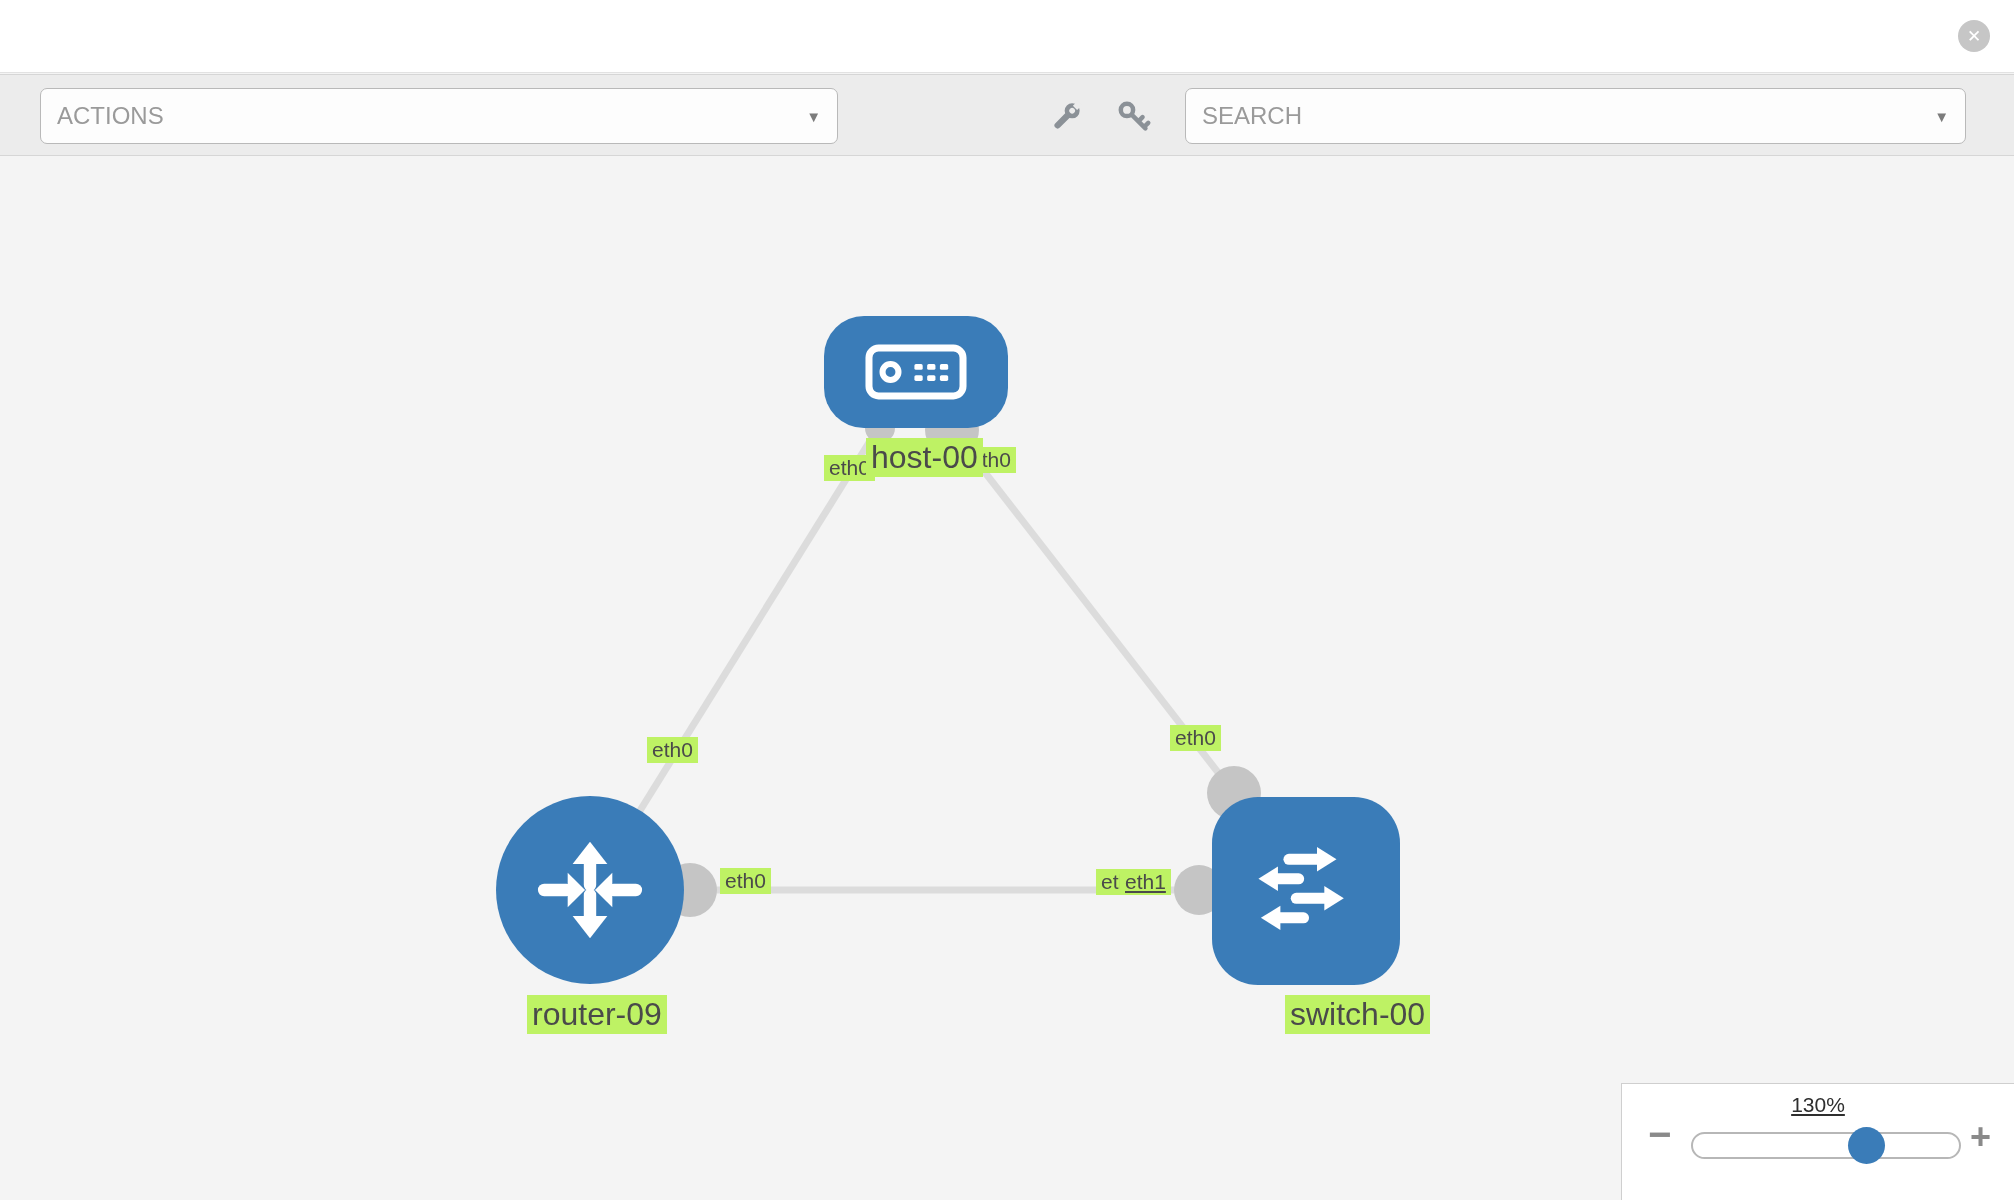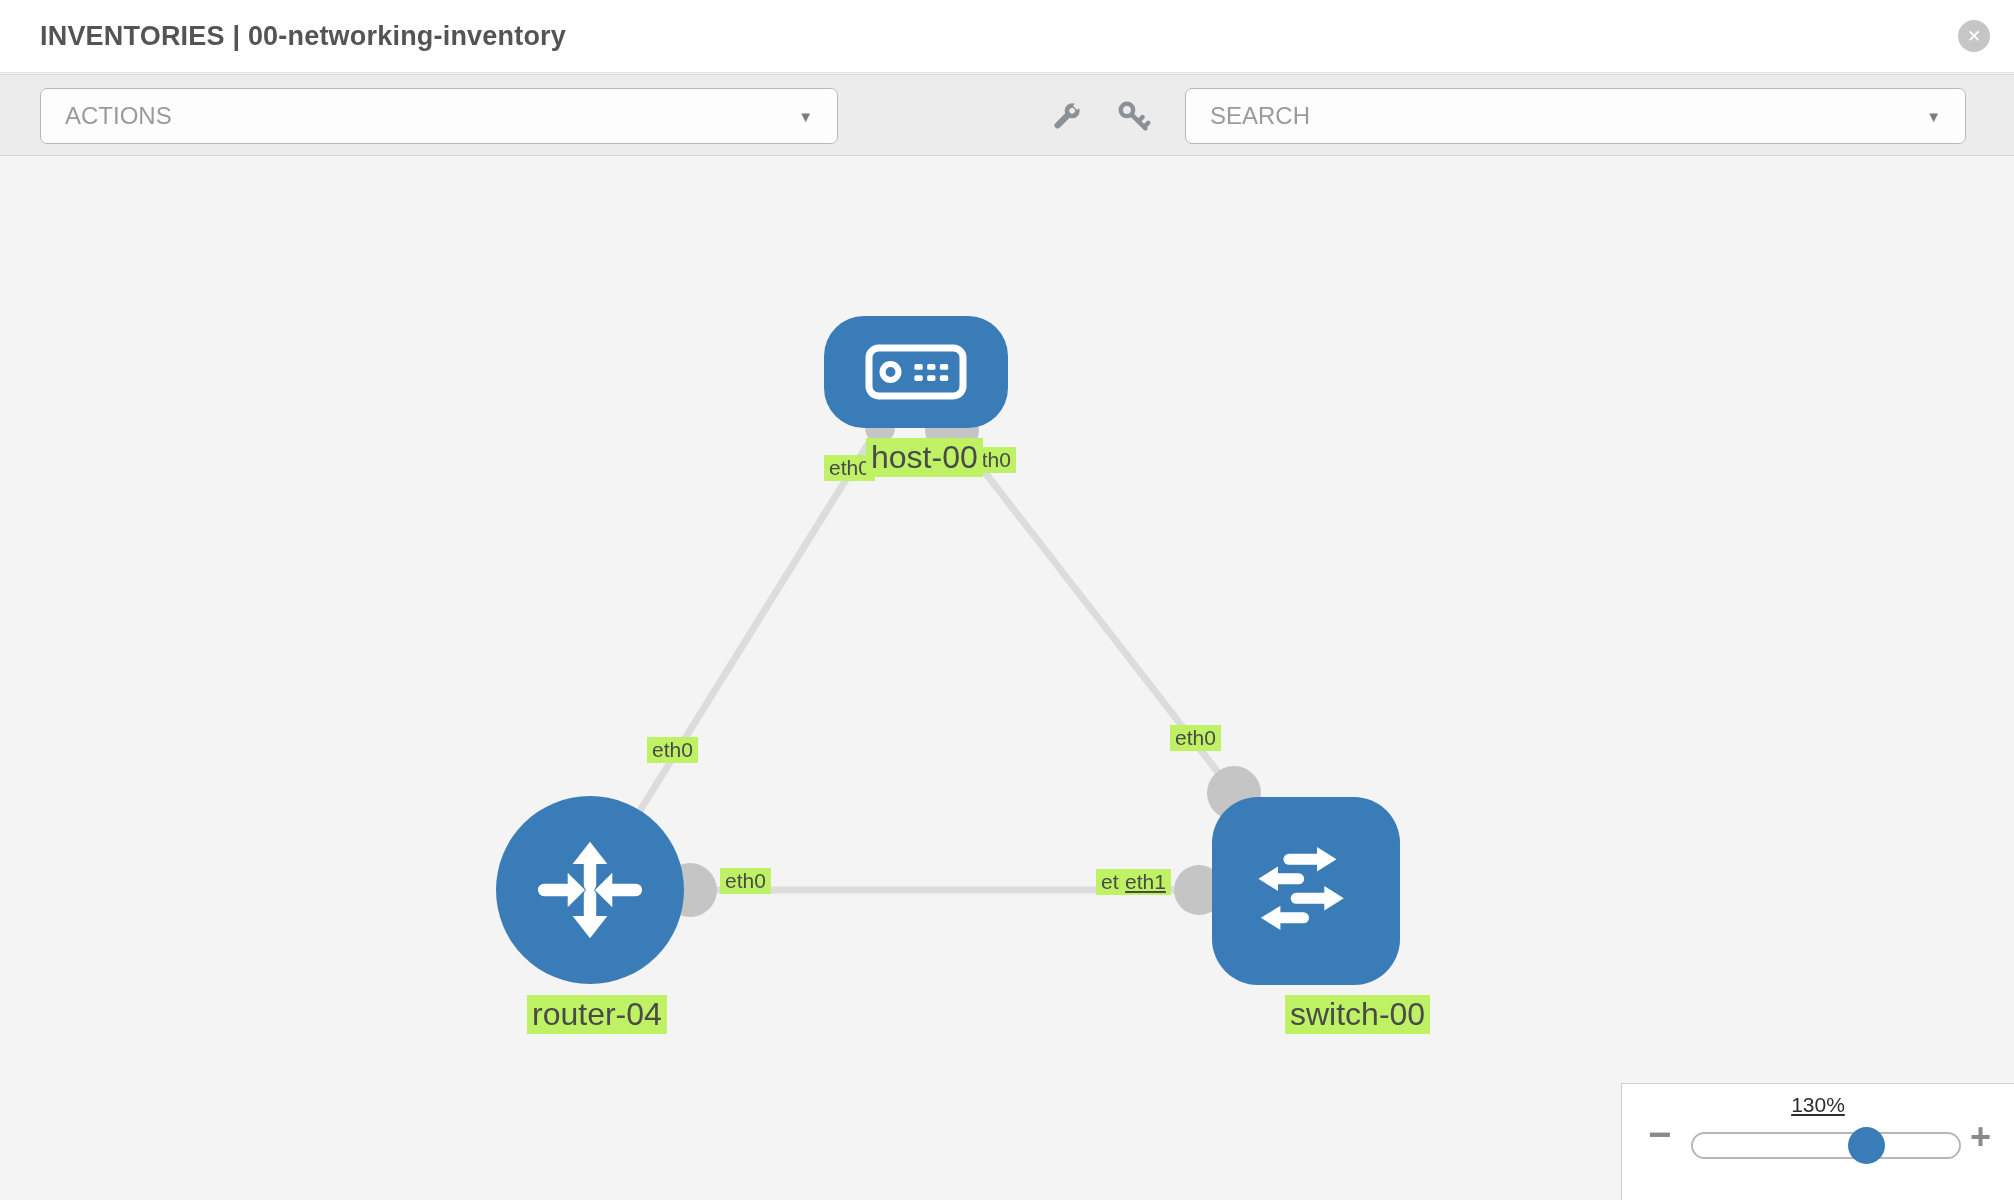--- a/index.html
+++ b/index.html
@@ -13,21 +13,21 @@
     font-size:27px; font-weight:bold; color:#545454; letter-spacing:0.2px; }
   .close-btn { position:absolute; right:24px; top:20px; width:32px; height:32px;
     border-radius:50%; background:#c6c6c6; color:#ffffff; font-size:17px; font-weight:bold;
     display:flex; align-items:center; justify-content:center; cursor:pointer; }
 
   
   .toolbar { position:absolute; left:0; top:74px; width:2014px; height:82px;
     background:#ececec; border-top:1px solid #d6d6d6; border-bottom:1px solid #d6d6d6; }
   .select-box { position:absolute; top:13px; height:56px; background:#fdfdfd;
     border:1px solid #b9b9b9; border-radius:7px; display:flex; align-items:center;
-    padding:0 24px; font-size:24px; color:#9a9a9a; cursor:pointer; }
+    padding:0 16px; font-size:24px; color:#9a9a9a; cursor:pointer; }
   .select-actions { left:40px; width:798px; }
   .select-search { left:1185px; width:781px; }
   .select-box .chev { margin-left:auto; font-size:15px; color:#7c7c7c; }
   .tool-icon { position:absolute; top:24px; width:36px; height:36px; cursor:pointer; }
   .tool-icon.wrench { left:1048px; }
   .tool-icon.key { left:1116px; }
 
   
   .canvas { position:absolute; left:0; top:156px; width:2014px; height:1044px;
     background:#f4f4f4; overflow:hidden; }
@@ -65,21 +65,20 @@
   .zoom-plus { left:348px; font-size:36px; top:33px; }
   .zoom-track { position:absolute; left:69px; top:48px; width:270px; height:27px;
     background:#ffffff; border:2px solid #b7b7b7; border-radius:14px; cursor:pointer; }
   .zoom-handle { position:absolute; left:155px; top:-7px; width:37px; height:37px;
     border-radius:50%; background:#3a7cb8; cursor:grab; }
 </style>
 </head>
 <body>
 
 <div class="header">
-  <div class="header-title">INVENTORIES | 00-networking-inventory</div>
   <div class="close-btn">
     <span>✕</span>
   </div>
 </div>
 
 <div class="toolbar">
   <div class="select-box select-actions">
     <span>ACTIONS</span>
     <span class="chev">▼</span>
   </div>
@@ -158,21 +157,21 @@
         <polygon points="27,30 11,40 27,50" stroke="none"></polygon>
         <path d="M42 56 H66"></path>
         <polygon points="65,46 81,56 65,66" stroke="none"></polygon>
         <path d="M48 72 H28"></path>
         <polygon points="29,62 13,72 29,82" stroke="none"></polygon>
       </g>
     </svg>
   </div>
 
   <div class="nlabel big lbl-host">host-00</div>
-  <div class="nlabel big lbl-router">router-04</div>
+  <div class="nlabel big lbl-router">router-09</div>
   <div class="nlabel big lbl-switch">switch-00</div>
 
   <div class="nlabel small lbl-host-ethL">eth0</div>
   <div class="nlabel small lbl-host-ethR">eth0</div>
   <div class="nlabel small lbl-router-top">eth0</div>
   <div class="nlabel small lbl-switch-top">eth0</div>
   <div class="nlabel small lbl-router-right">eth0</div>
   <div class="nlabel small lbl-switch-back">eth0</div>
   <div class="nlabel small lbl-switch-eth1">eth1</div>
 </div>

